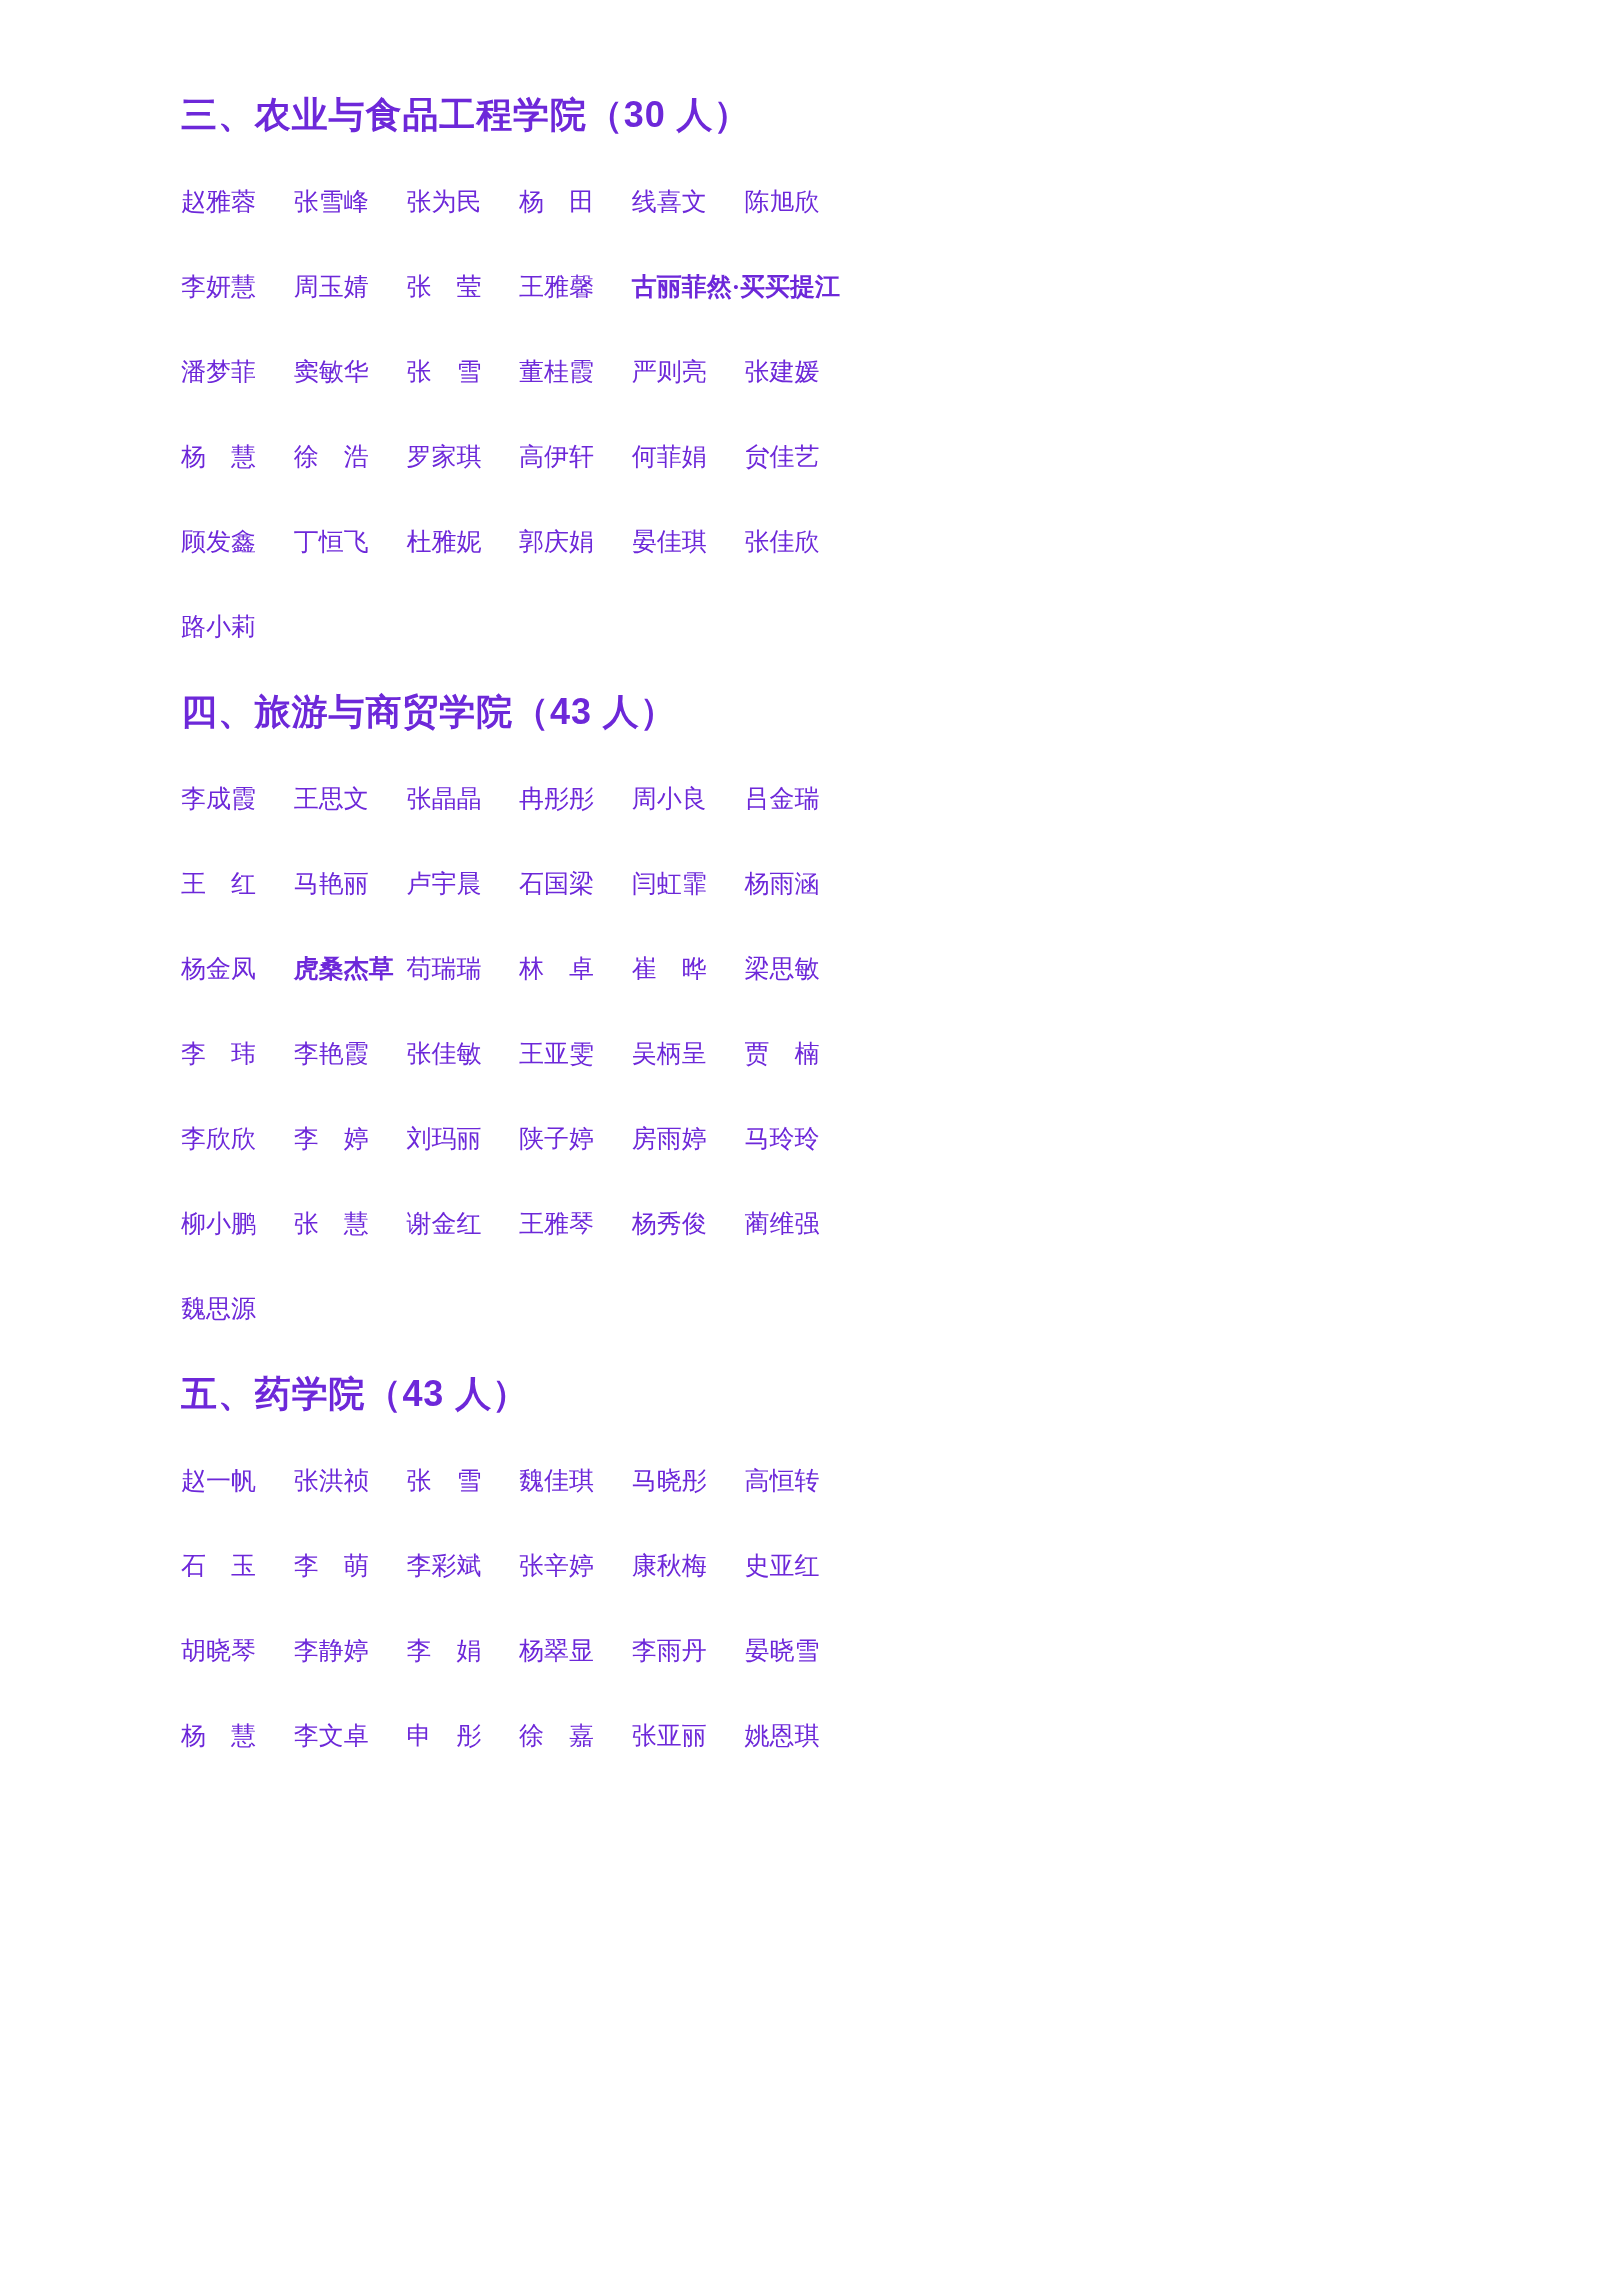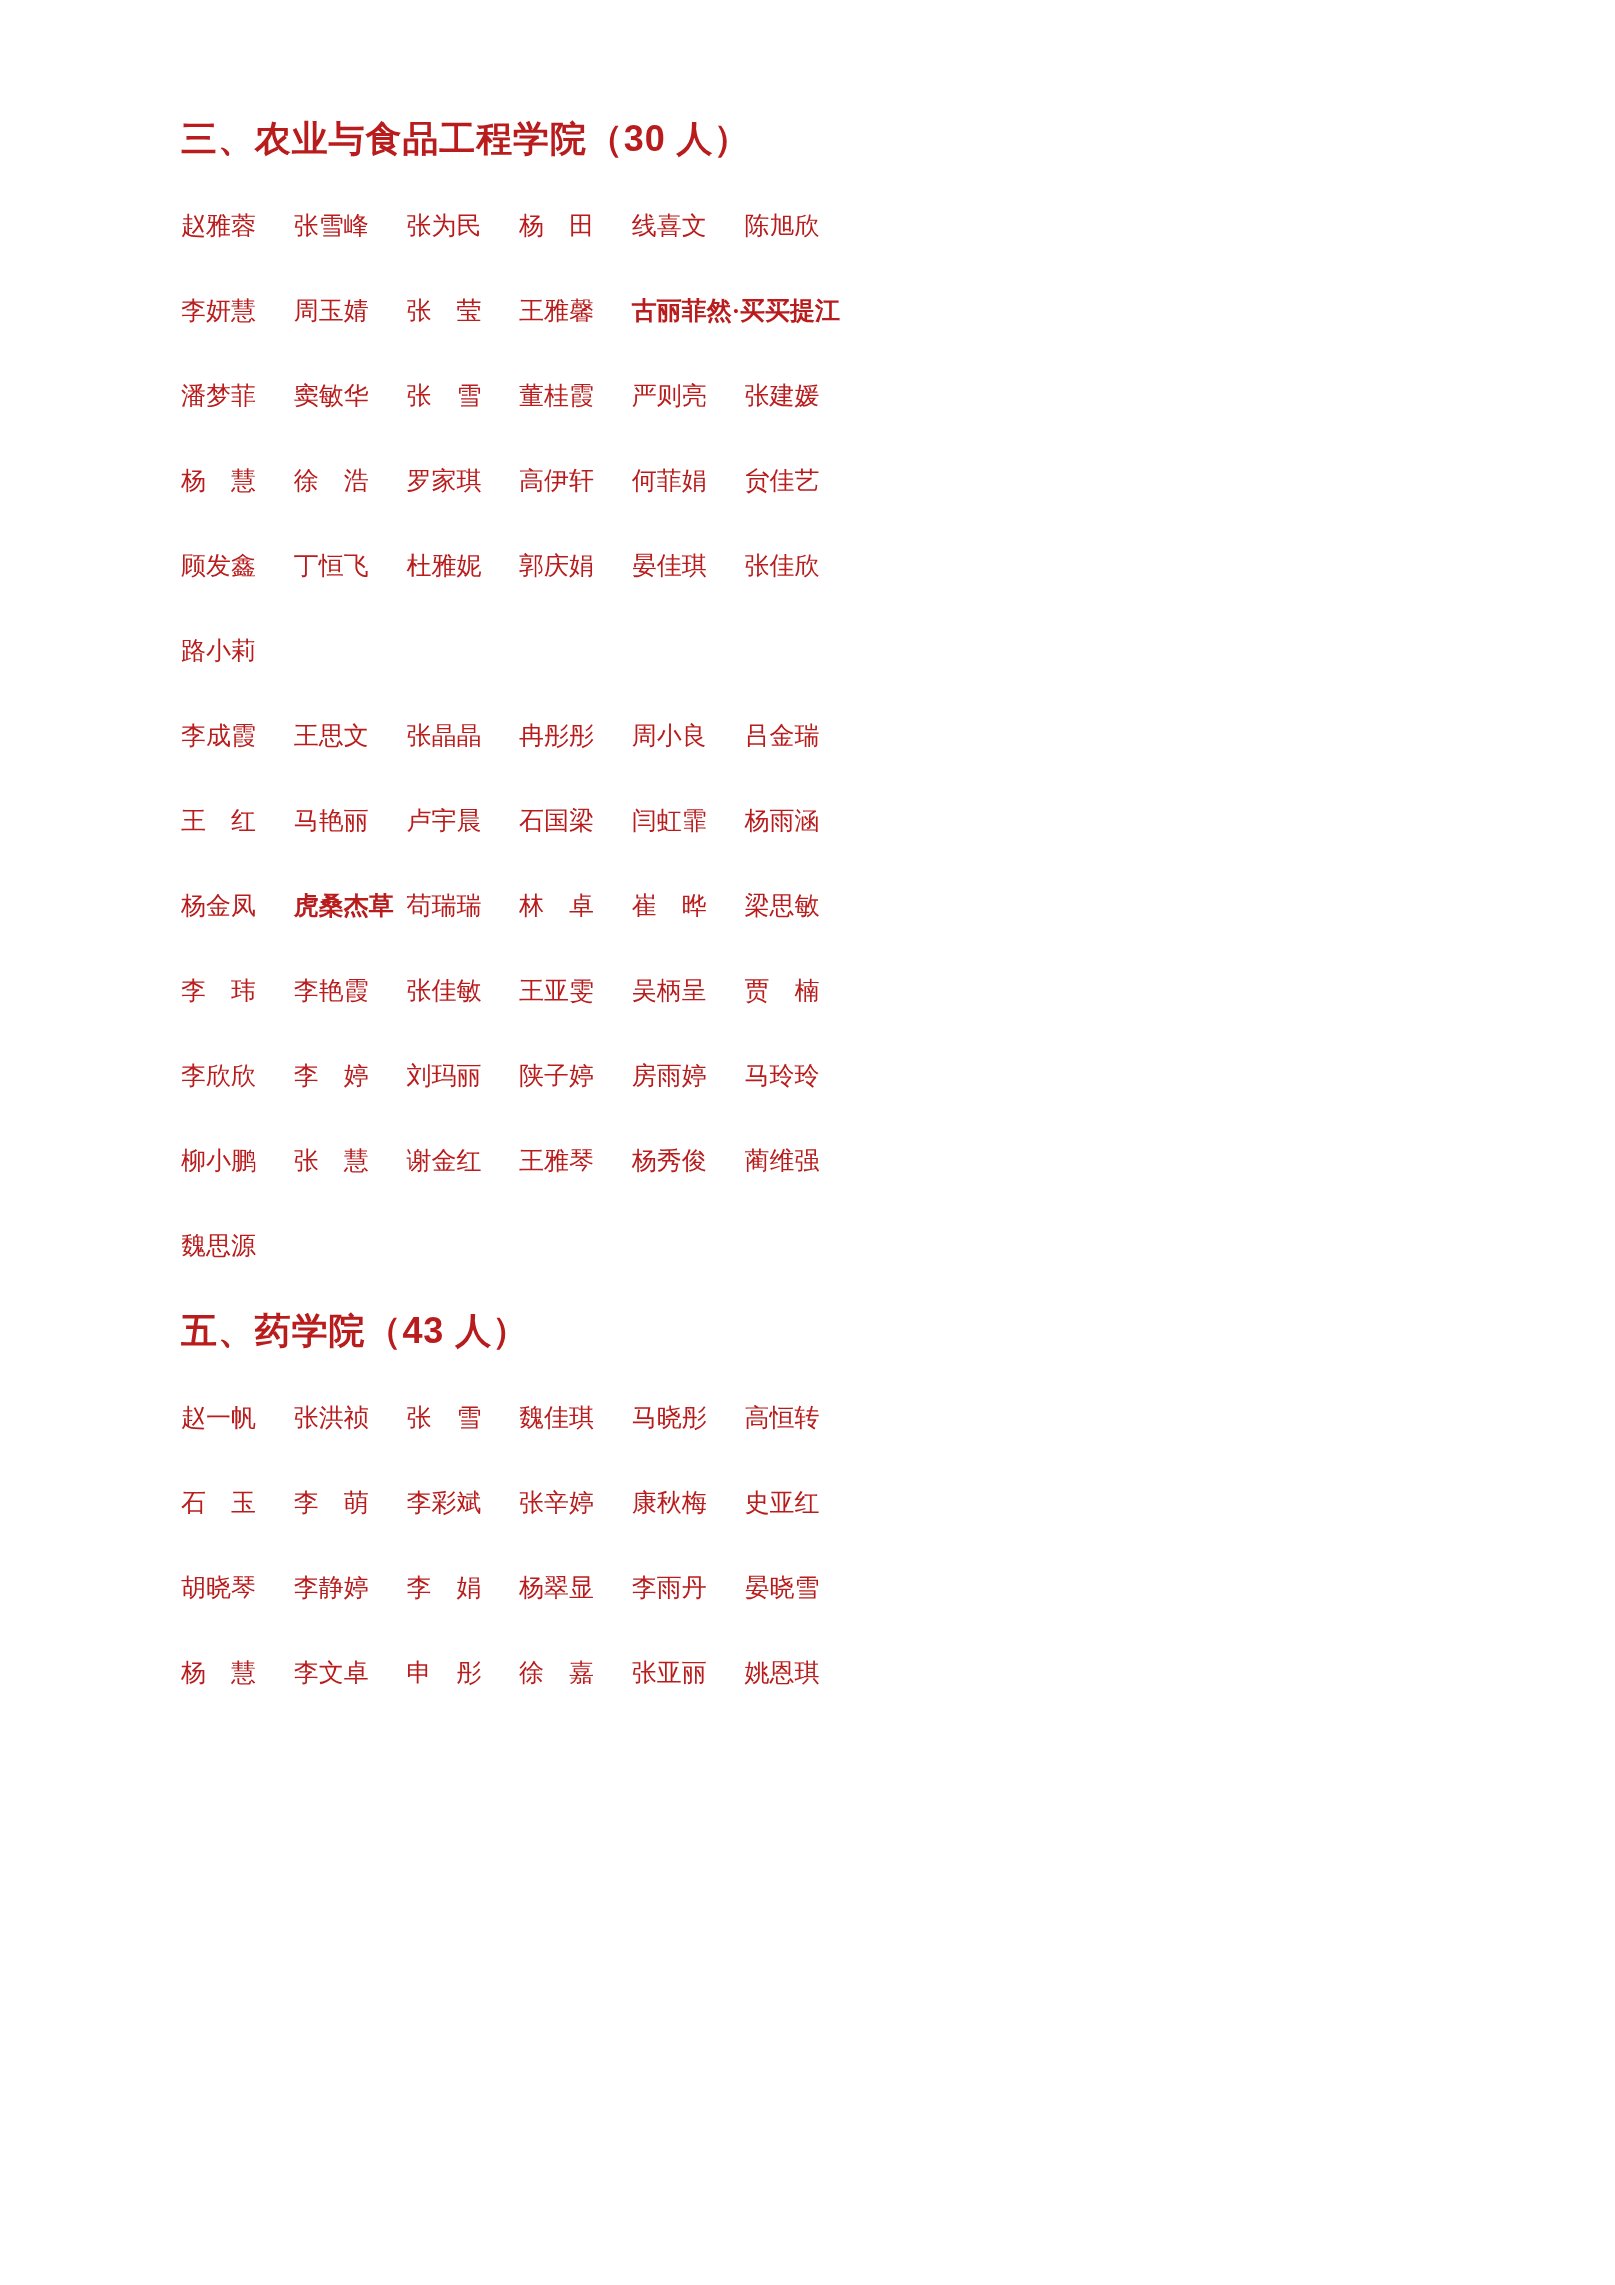--- a/index.html
+++ b/index.html
@@ -9,23 +9,23 @@
   }
   body {
     width: 1616px;
     height: 2285px;
     overflow: hidden;
   }
   .page {
     box-sizing: border-box;
     width: 1616px;
     height: 2285px;
-    padding: 118px 145px 0 181px;
+    padding: 94px 145px 0 181px;
     background: #ffffff;
-    color: #b91c1c;
+    color: #6d28d9;
     font-family: "Liberation Serif", "DejaVu Serif", serif;
   }
   .section-heading {
     font-family: "Liberation Sans", "DejaVu Sans", sans-serif;
     font-weight: 700;
     font-size: 36px;
     line-height: 42px;
     margin: 23.5px 0 45px 0;
     letter-spacing: 0.9px;
     white-space: nowrap;
@@ -54,20 +54,21 @@
 <body>
 
 <div class="page">
     <h2 class="section-heading first">三、农业与食品工程学院（30 人）</h2>
     <div class="name-row"><span class="name">赵雅蓉</span><span class="name">张雪峰</span><span class="name">张为民</span><span class="name">杨　田</span><span class="name">线喜文</span><span class="name">陈旭欣</span></div>
     <div class="name-row"><span class="name">李妍慧</span><span class="name">周玉婧</span><span class="name">张　莹</span><span class="name">王雅馨</span><span class="name long">古丽菲然·买买提江</span></div>
     <div class="name-row"><span class="name">潘梦菲</span><span class="name">窦敏华</span><span class="name">张　雪</span><span class="name">董桂霞</span><span class="name">严则亮</span><span class="name">张建媛</span></div>
     <div class="name-row"><span class="name">杨　慧</span><span class="name">徐　浩</span><span class="name">罗家琪</span><span class="name">高伊轩</span><span class="name">何菲娟</span><span class="name">贠佳艺</span></div>
     <div class="name-row"><span class="name">顾发鑫</span><span class="name">丁恒飞</span><span class="name">杜雅妮</span><span class="name">郭庆娟</span><span class="name">晏佳琪</span><span class="name">张佳欣</span></div>
     <div class="name-row"><span class="name">路小莉</span></div>
+    <h2 class="section-heading">四、旅游与商贸学院（43 人）</h2>
     <div class="name-row"><span class="name">李成霞</span><span class="name">王思文</span><span class="name">张晶晶</span><span class="name">冉彤彤</span><span class="name">周小良</span><span class="name">吕金瑞</span></div>
     <div class="name-row"><span class="name">王　红</span><span class="name">马艳丽</span><span class="name">卢宇晨</span><span class="name">石国梁</span><span class="name">闫虹霏</span><span class="name">杨雨涵</span></div>
     <div class="name-row"><span class="name">杨金凤</span><span class="name long">虎桑杰草</span><span class="name">苟瑞瑞</span><span class="name">林　卓</span><span class="name">崔　晔</span><span class="name">梁思敏</span></div>
     <div class="name-row"><span class="name">李　玮</span><span class="name">李艳霞</span><span class="name">张佳敏</span><span class="name">王亚雯</span><span class="name">吴柄呈</span><span class="name">贾　楠</span></div>
     <div class="name-row"><span class="name">李欣欣</span><span class="name">李　婷</span><span class="name">刘玛丽</span><span class="name">陕子婷</span><span class="name">房雨婷</span><span class="name">马玲玲</span></div>
     <div class="name-row"><span class="name">柳小鹏</span><span class="name">张　慧</span><span class="name">谢金红</span><span class="name">王雅琴</span><span class="name">杨秀俊</span><span class="name">蔺维强</span></div>
     <div class="name-row"><span class="name">魏思源</span></div>
     <h2 class="section-heading">五、药学院（43 人）</h2>
     <div class="name-row"><span class="name">赵一帆</span><span class="name">张洪祯</span><span class="name">张　雪</span><span class="name">魏佳琪</span><span class="name">马晓彤</span><span class="name">高恒转</span></div>
     <div class="name-row"><span class="name">石　玉</span><span class="name">李　萌</span><span class="name">李彩斌</span><span class="name">张辛婷</span><span class="name">康秋梅</span><span class="name">史亚红</span></div>

